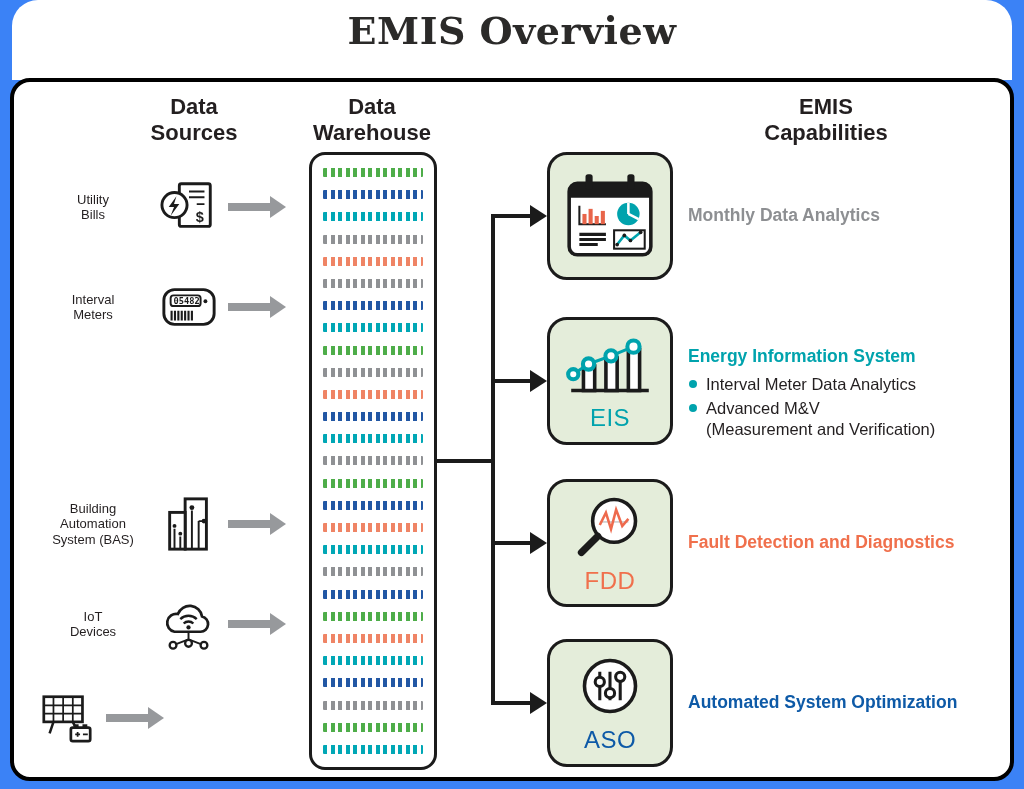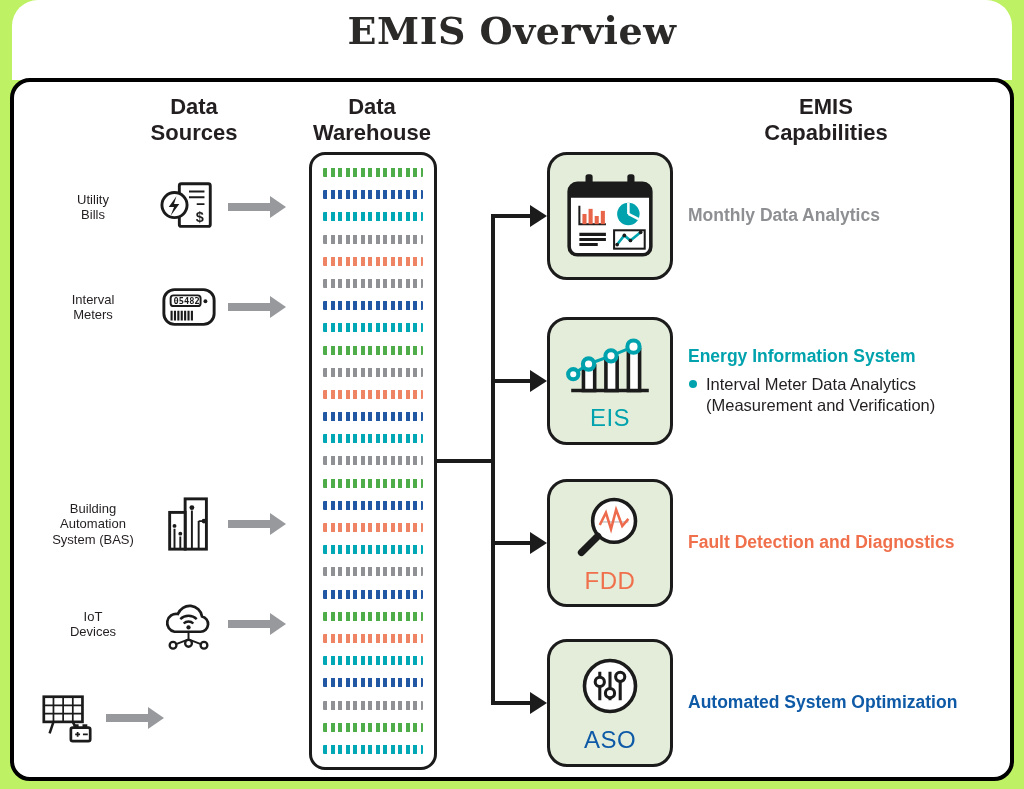--- a/index.html
+++ b/index.html
@@ -1,16 +1,16 @@
 <!DOCTYPE html>
 <html><head>
 <meta charset="utf-8">
 <style>
   html,body{margin:0;padding:0;background:#000;}
-  .canvas{position:relative;width:1024px;height:789px;background:#bef264;overflow:hidden;
+  .canvas{position:relative;width:1024px;height:789px;background:#3b82f6;overflow:hidden;
           font-family:"Liberation Sans", sans-serif;color:#231f20;}
   .title-strip{position:absolute;left:12px;top:0;right:12px;height:80px;background:#fff;
                border-radius:26px 26px 0 0;}
   .page-title{margin:0;padding-top:8px;text-align:center;font-family:"DejaVu Serif", serif;
               font-weight:bold;font-size:38px;color:#2b2a29;letter-spacing:.5px;}
   .panel{position:absolute;left:10px;top:78px;width:1004px;height:703px;background:#fff;
          border:4px solid #000;border-radius:20px;box-sizing:border-box;}
   .col-header{position:absolute;top:12px;width:170px;text-align:center;font-weight:bold;
               font-size:22px;line-height:1.2;}
   .pre{white-space:pre-line;}
@@ -217,20 +217,24 @@
         <circle cx="71" cy="13" r="6" fill="#fff" stroke="#00a3ad" stroke-width="4"></circle>
       </svg>
       <div class="cap-abbr" style="color: rgb(0, 163, 173);">EIS</div>
     </div>
     <div class="eis-block">
       <div class="eis-title" style="color: rgb(0, 163, 173);">Energy Information System</div>
       <div class="bullet-row">
         <span class="dot" style="color: rgb(0, 163, 173);"></span>
         <span>Interval Meter Data Analytics</span>
       </div>
+      <div class="bullet-row">
+        <span class="dot" style="color: rgb(0, 163, 173);"></span>
+        <span>Advanced M&amp;V</span>
+      </div>
       <div class="note">(Measurement and Verification)</div>
     </div>
 
     <div class="cap-box" style="top:397px">
       <svg width="98" height="64" viewBox="0 0 96 62">
         <circle cx="52" cy="26" r="21" fill="#fff" stroke="#1b1b1b" stroke-width="3.5"></circle>
         <path d="M36 41 L20 57" stroke="#1b1b1b" stroke-width="7" stroke-linecap="round"></path>
         <path d="M38 27 H66" stroke="#c9cacb" stroke-width="1.5"></path>
         <polyline points="38,30 44,18 49,34 54,15 60,31 66,24" fill="none" stroke="#ee6a4d" stroke-width="2.5"></polyline>
       </svg>

